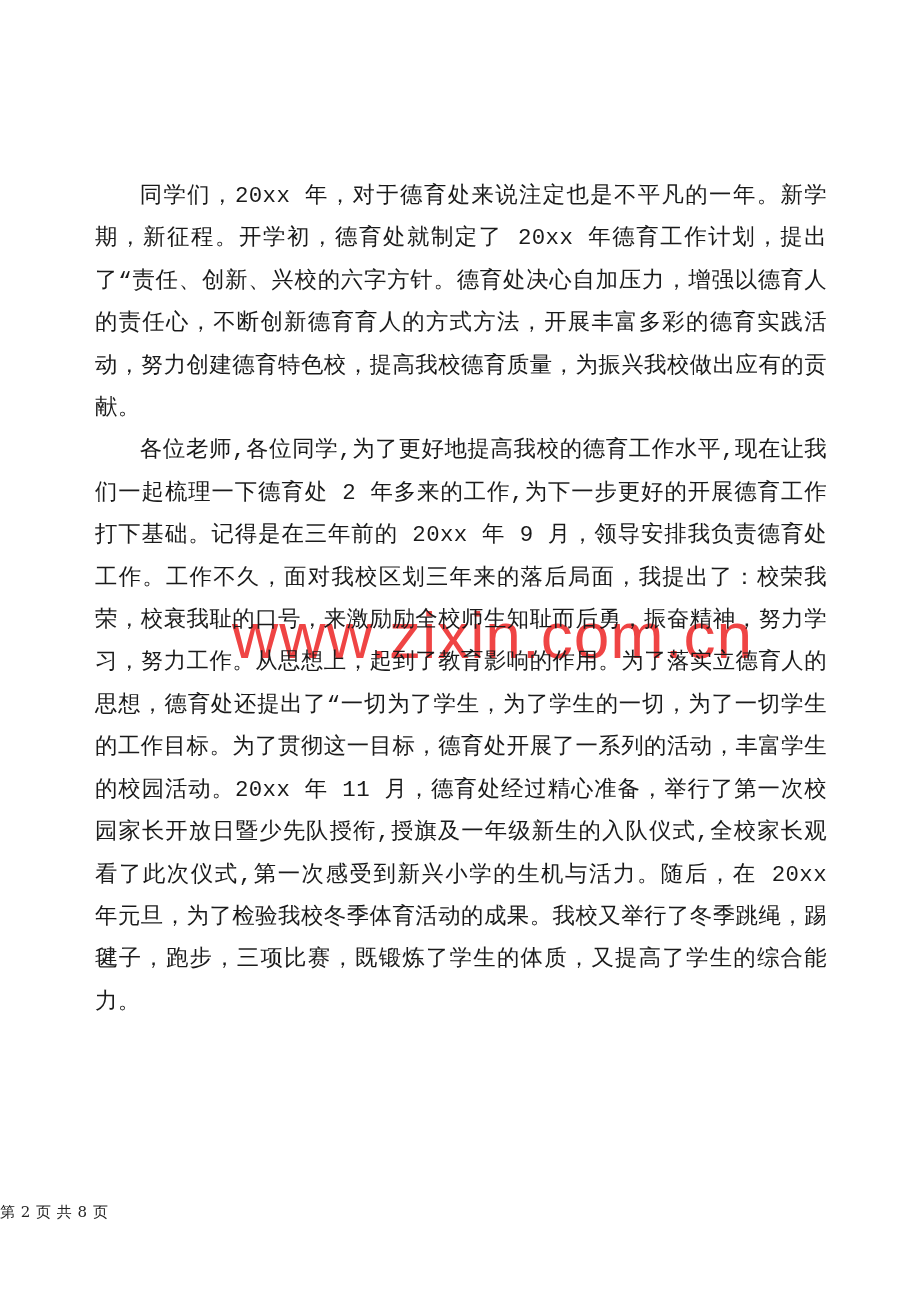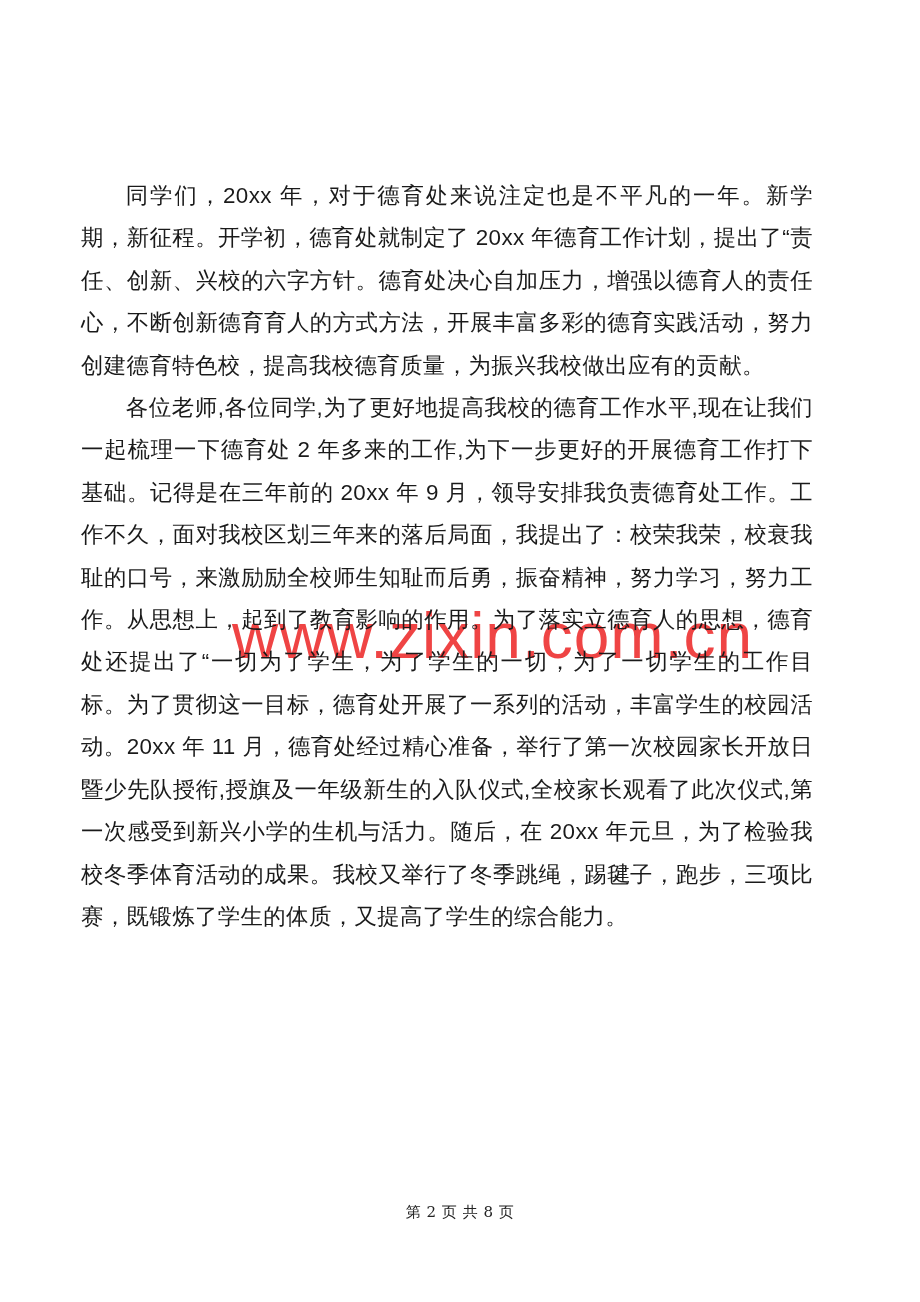--- a/index.html
+++ b/index.html
@@ -1,37 +1,37 @@
 <!DOCTYPE html>
 <html><head>
 <meta charset="utf-8">
 <style>
   html, body { margin: 0; padding: 0; background: #ffffff; }
   body { width: 920px; height: 1302px; position: relative; overflow: hidden; }
   .page {
     position: absolute; left: 0; top: 0; width: 920px; height: 1302px; background: #fff;
   }
   .content {
-    position: absolute; left: 81px; top: 175px; width: 732px;
-    font-family: Liberation Sans, sans-serif;
+    position: absolute; left: 95px; top: 175px; width: 732px;
+    font-family: Liberation Mono, monospace;
     font-size: 22.4px; line-height: 42.4px; color: #1a1a1a;
     text-align: justify; text-justify: inter-character;
     letter-spacing: 0.4px;
   }
   .para { margin: 0; text-indent: 2em; }
   .watermark {
     position: absolute; left: 232px; top: 604px;
     font-family: "Liberation Sans", "DejaVu Sans", sans-serif;
     font-size: 64px; line-height: 64px; color: #ef4444; letter-spacing: 1px;
     white-space: nowrap; pointer-events: none; z-index: 0;
     transform: scaleX(1.0);
   }
   .content { z-index: 1; }
   .footer {
-    position: absolute; left: 0; width: 920px; top: 1203px; text-align: center;
+    position: absolute; left: 0; width: 920px; top: 1203px; text-align: left;
     font-family: "DejaVu Serif", "Liberation Serif", serif;
     font-size: 15px; color: #222; letter-spacing: 0.5px;
   }
 </style>
 </head>
 <body>
 
 <div class="page">
   <div class="watermark">www.zixin.com.cn</div>
 

